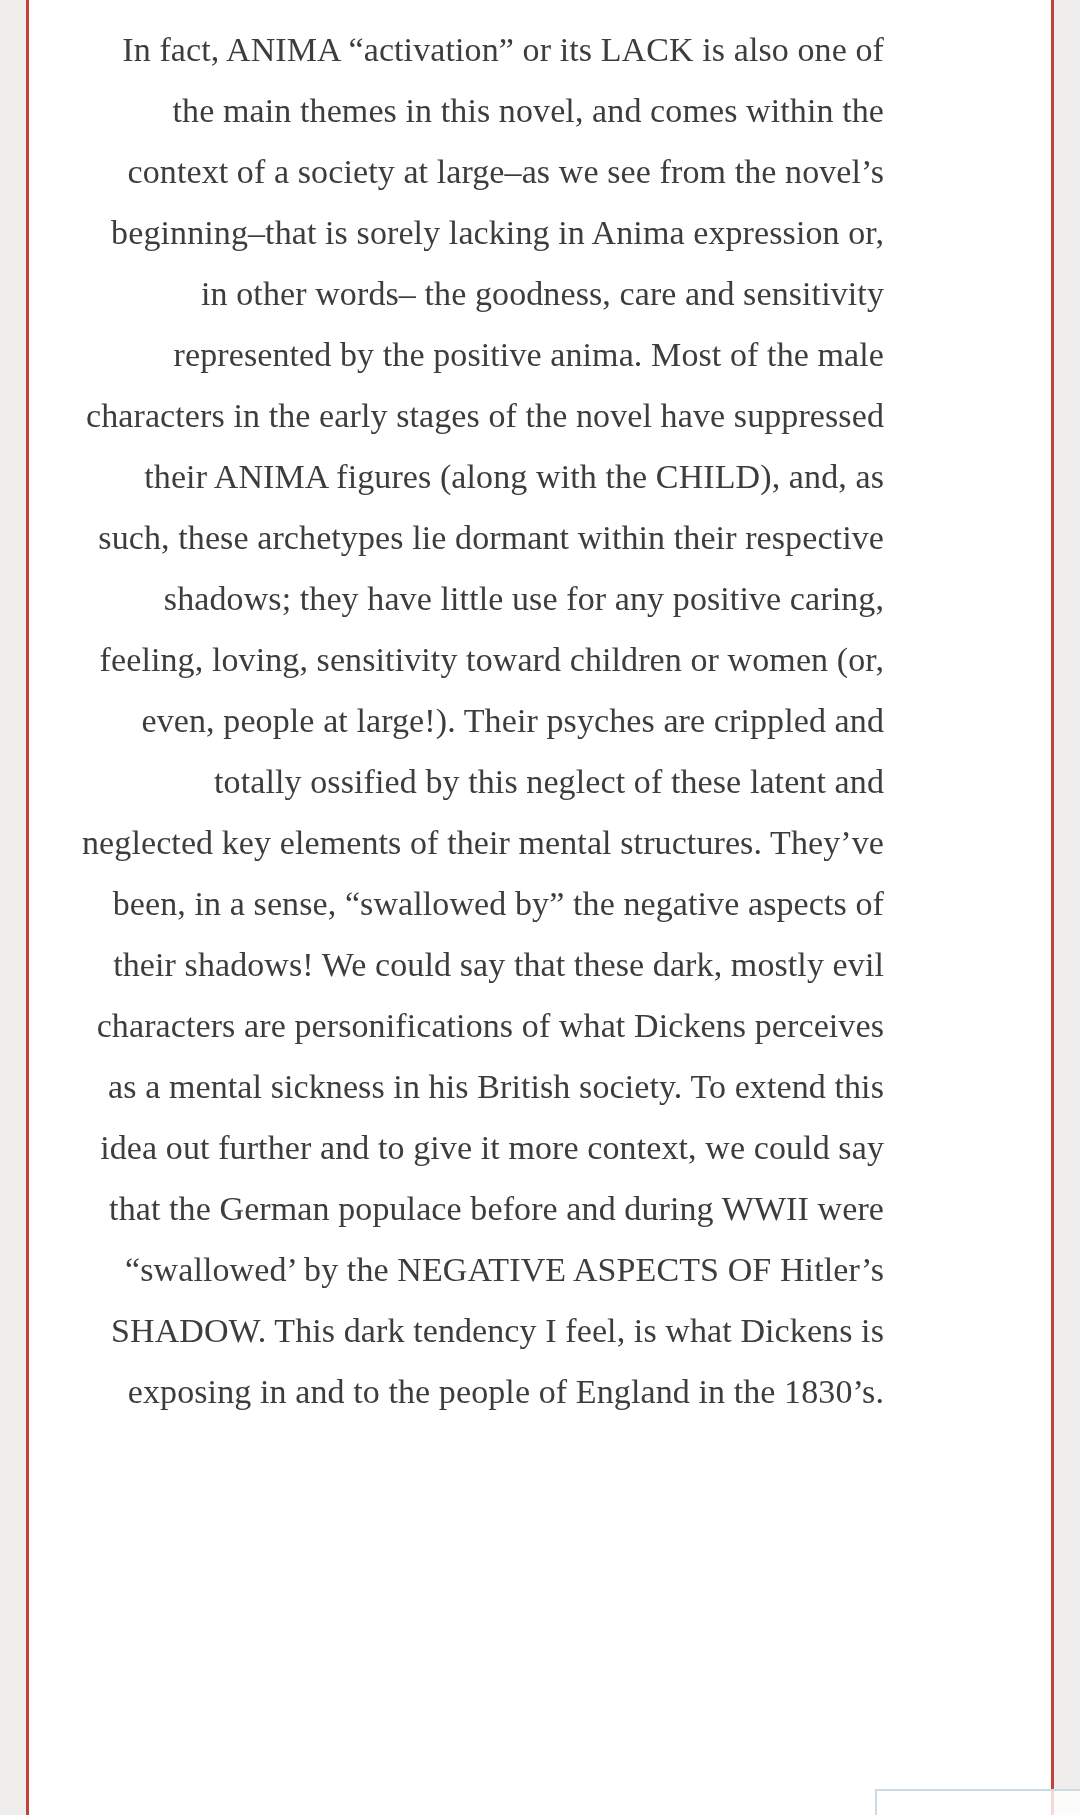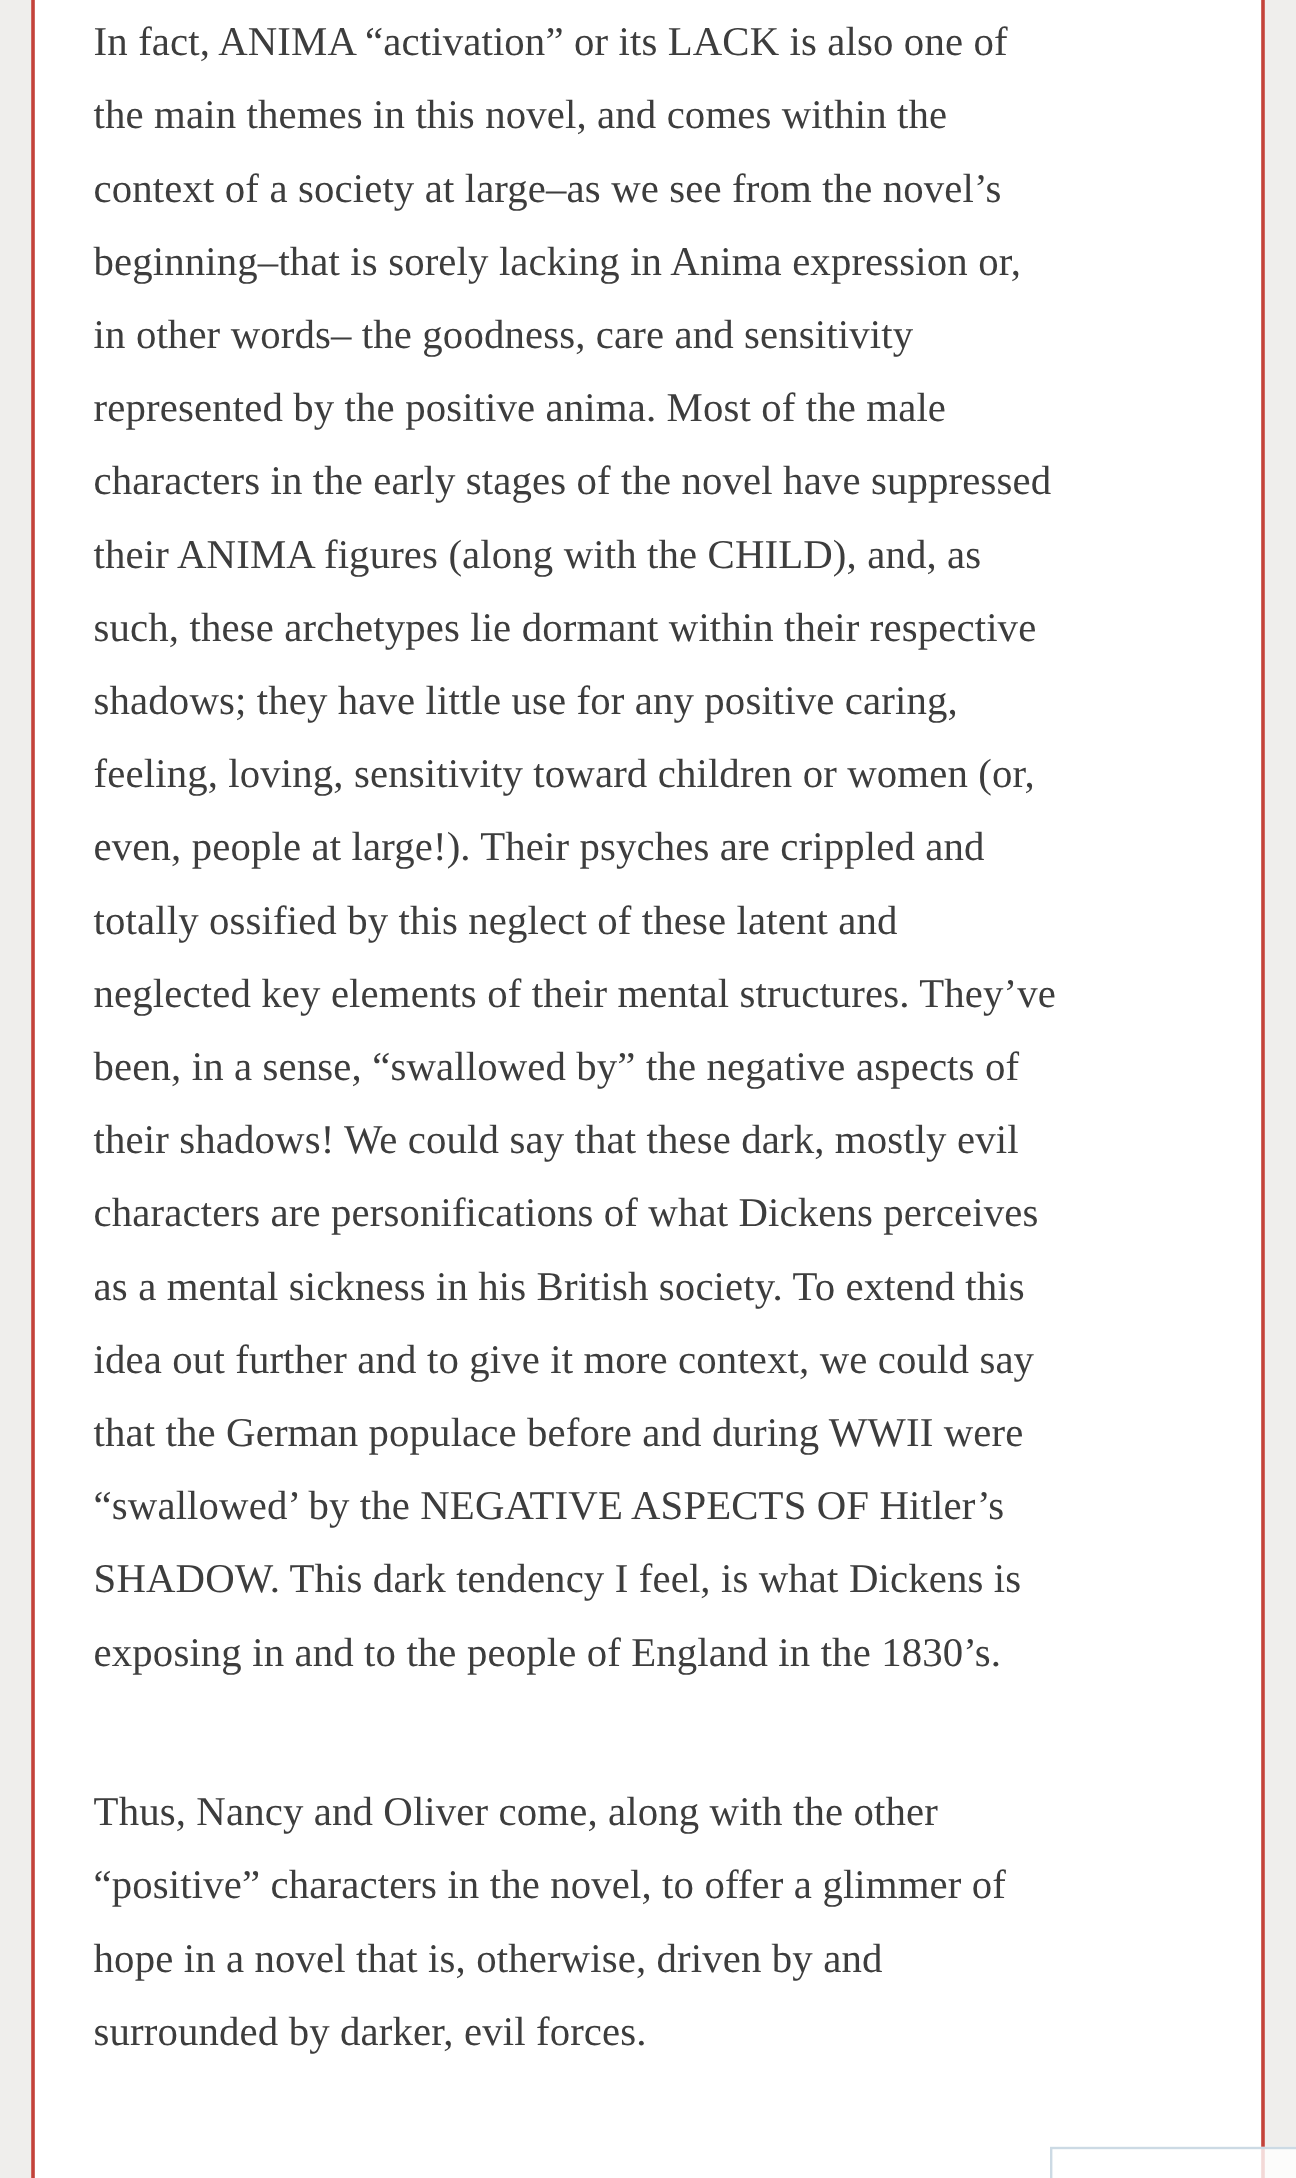--- a/index.html
+++ b/index.html
@@ -28,26 +28,27 @@
     top: 0;
     bottom: 0;
     left: 26px;
     right: 26px;
     background: var(--card_bg);
     border-left: 3px solid var(--accent);
     border-right: 3px solid var(--accent);
   }
   .article-body {
     margin-left: 49px;
-    padding-top: 5px;
+    padding-top: 19px;
     width: 806px;
     color: var(--text);
     font-size: 34px;
     line-height: 61px;
     letter-spacing: 0.1px;
+    text-align: right;
   }
   .article-body p {
     margin: 0 0 72px 0;
   }
   .popup {
     position: absolute;
     left: 875px;
     top: 1789px;
     width: 215px;
     height: 40px;
@@ -57,19 +58,18 @@
   }
 </style>
 </head>
 <body>
 
 <div class="page">
 
   <div class="card">
     <article class="article-body">
       <p>In fact, ANIMA “activation” or its LACK is also one of the main themes in this novel, and comes within the context of a society at large–as we see from the novel’s beginning–that is sorely lacking in Anima expression or, in other words– the goodness, care and sensitivity represented by the positive anima. Most of the male characters in the early stages of the novel have suppressed their ANIMA figures (along with the CHILD), and, as such, these archetypes lie dormant within their respective shadows; they have little use for any positive caring, feeling, loving, sensitivity toward children or women (or, even, people at large!). Their psyches are crippled and totally ossified by this neglect of these latent and neglected key elements of their mental structures. They’ve been, in a sense, “swallowed by” the negative aspects of their shadows! We could say that these dark, mostly evil characters are personifications of what Dickens perceives as a mental sickness in his British society. To extend this idea out further and to give it more context, we could say that the German populace before and during WWII were “swallowed’ by the NEGATIVE ASPECTS OF Hitler’s SHADOW. This dark tendency I feel, is what Dickens is exposing in and to the people of England in the 1830’s.</p>
-      <p>Thus, Nancy and Oliver come, along with the other “positive” characters in the novel, to offer a glimmer of hope in a novel that is, otherwise, driven by and surrounded by darker, evil forces.</p>
     </article>
   </div>
 
   <div class="popup"></div>
 
 </div>
 
 </body></html>

